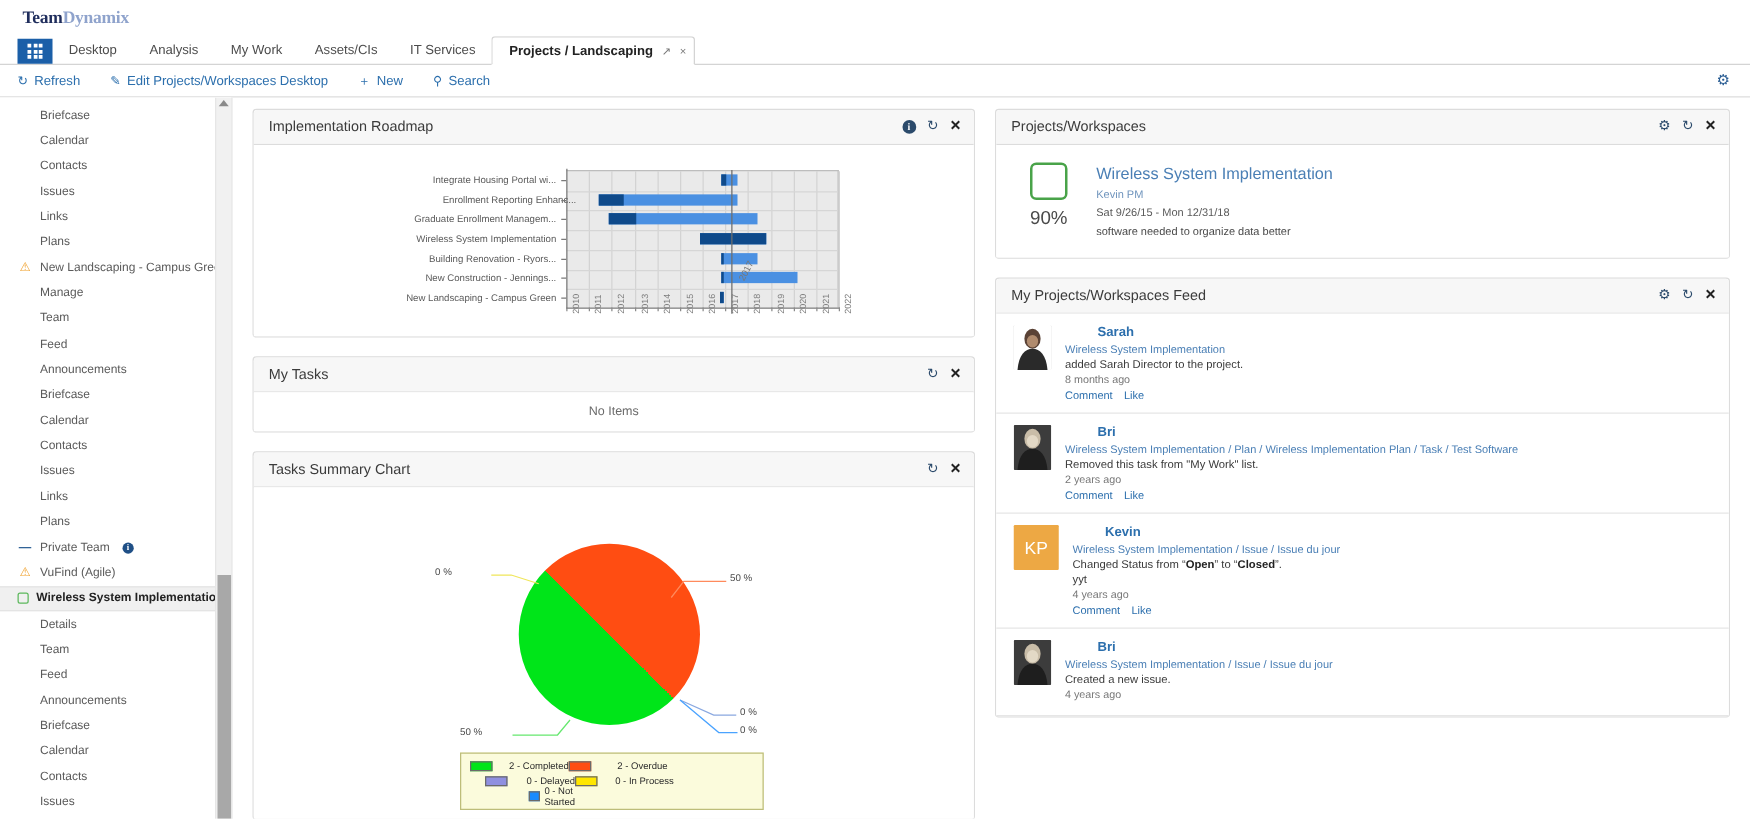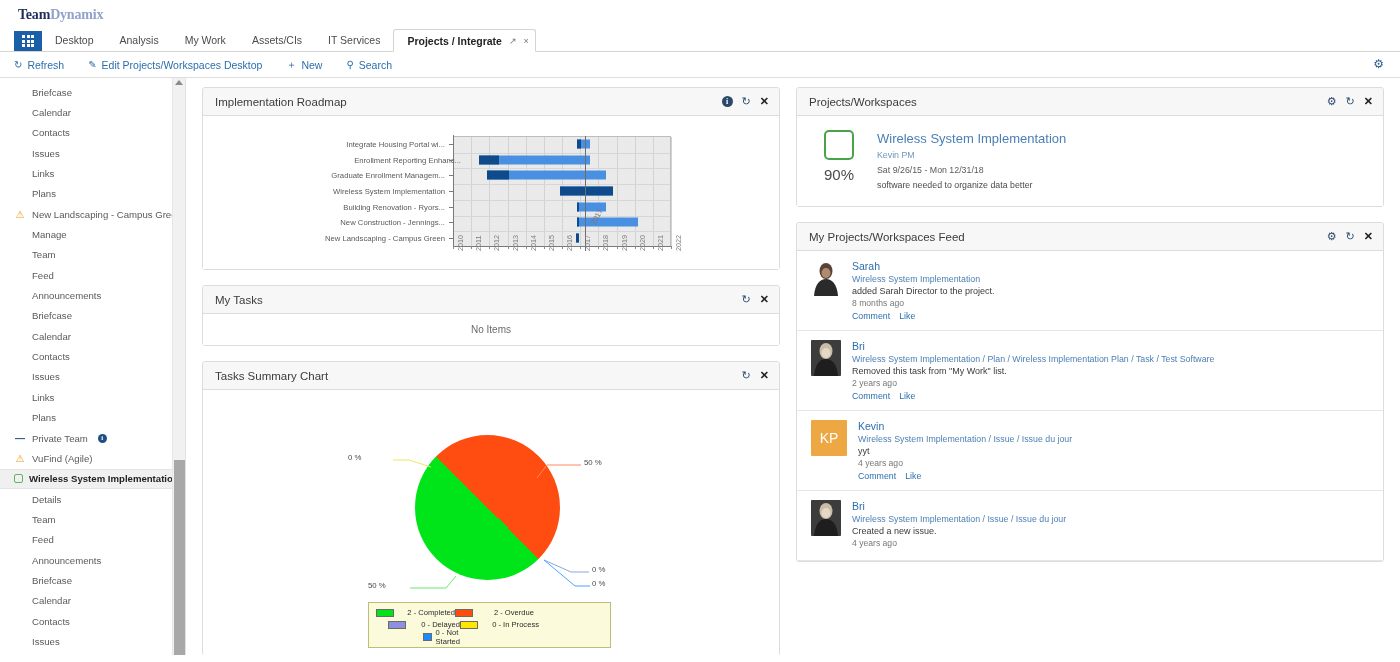--- a/index.html
+++ b/index.html
@@ -402,22 +402,22 @@
   }
   .feed-av.initials {
     background: #eda844;
     color: #fff;
     font-size: 14px;
     display: flex; align-items: center; justify-content: center;
     height: 36px; width: 36px; flex: 0 0 36px;
   }
   .feed-main { flex: 1; min-width: 0; }
   .feed-user {
-    font-size: 10.5px; font-weight: normal; color: #2c6fad;
-    margin-bottom: 2px; cursor: pointer;
+    font-size: 10.5px; font-weight: bold; color: #2c6fad;
+    margin-bottom: 2px; cursor: pointer; margin-left: 26px;
   }
   .feed-crumb {
     font-size: 8.8px; color: #4a7fb5; margin-bottom: 2px;
     cursor: pointer; white-space: nowrap; overflow: hidden; text-overflow: ellipsis;
   }
   .feed-text { font-size: 9px; color: #3a3a3a; margin-bottom: 2px; }
   .feed-text b { color: #222; }
   .feed-extra { font-size: 9px; color: #3a3a3a; margin-bottom: 2px;}
   .feed-time { font-size: 8.6px; color: #777; margin-bottom: 3px; }
   .feed-actions { font-size: 8.8px; color: #2c6fad; display:flex; gap: 9px; }
@@ -445,21 +445,21 @@
         <i></i>
         <i></i>
       </span>
   </div>
   <div class="nav-tab">Desktop</div>
   <div class="nav-tab">Analysis</div>
   <div class="nav-tab">My Work</div>
   <div class="nav-tab">Assets/CIs</div>
   <div class="nav-tab">IT Services</div>
   <div class="nav-tab active">
-    <span>Projects / Integrate</span>
+    <span>Projects / Landscaping</span>
     <span class="tab-ico">↗</span>
     <span class="tab-ico">×</span>
   </div>
 </div>
 
 <div id="toolbar">
   <div class="tb-item">
     <span class="tb-ico">↻</span>
     <span>Refresh</span>
   </div>
@@ -814,20 +814,21 @@
                   <span>Comment</span>
                   <span>Like</span>
                 </div>
               </div>
             </div>
             <div class="feed-item">
               <div class="feed-av initials">KP</div>
               <div class="feed-main">
                 <div class="feed-user">Kevin</div>
                 <div class="feed-crumb">Wireless System Implementation / Issue / Issue du jour</div>
+                <div class="feed-text">Changed Status from “<b>Open</b>” to “<b>Closed</b>”.</div>
                 <div class="feed-extra">yyt</div>
                 <div class="feed-time">4 years ago</div>
                 <div class="feed-actions">
                   <span>Comment</span>
                   <span>Like</span>
                 </div>
               </div>
             </div>
             <div class="feed-item">
               <div class="feed-av"><svg viewBox="0 0 30 36" width="30" height="36">

